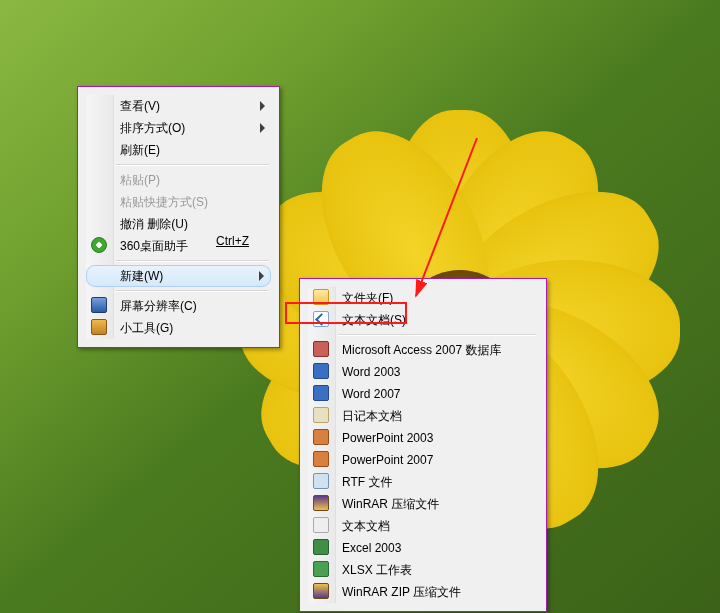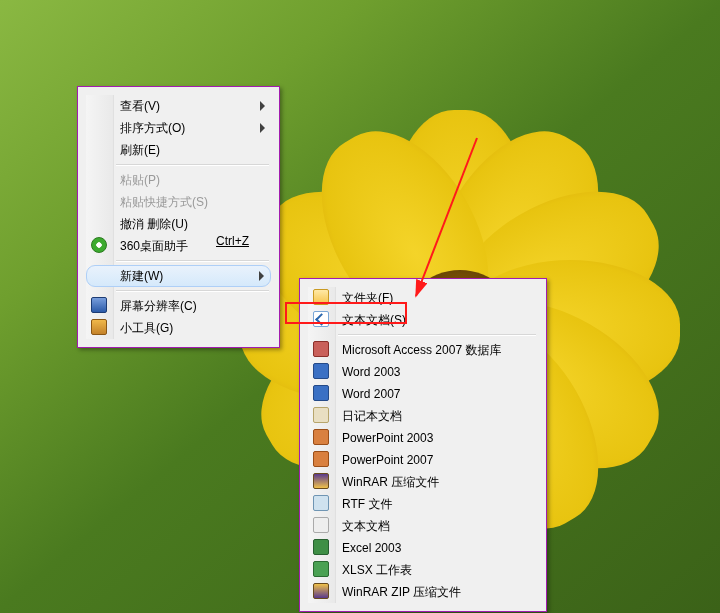--- a/index.html
+++ b/index.html
@@ -224,26 +224,26 @@
     </div>
     <div class="item">
       <span class="icon ico-ppt"></span>
       <span class="label">PowerPoint 2003</span>
     </div>
     <div class="item">
       <span class="icon ico-ppt"></span>
       <span class="label">PowerPoint 2007</span>
     </div>
     <div class="item">
+      <span class="icon ico-rtf"></span>
+      <span class="label">RTF 文件</span>
+    </div>
+    <div class="item">
       <span class="icon ico-rar"></span>
       <span class="label">WinRAR 压缩文件</span>
-    </div>
-    <div class="item">
-      <span class="icon ico-rtf"></span>
-      <span class="label">RTF 文件</span>
     </div>
     <div class="item">
       <span class="icon ico-txt"></span>
       <span class="label">文本文档</span>
     </div>
     <div class="item">
       <span class="icon ico-excel"></span>
       <span class="label">Excel 2003</span>
     </div>
     <div class="item">

